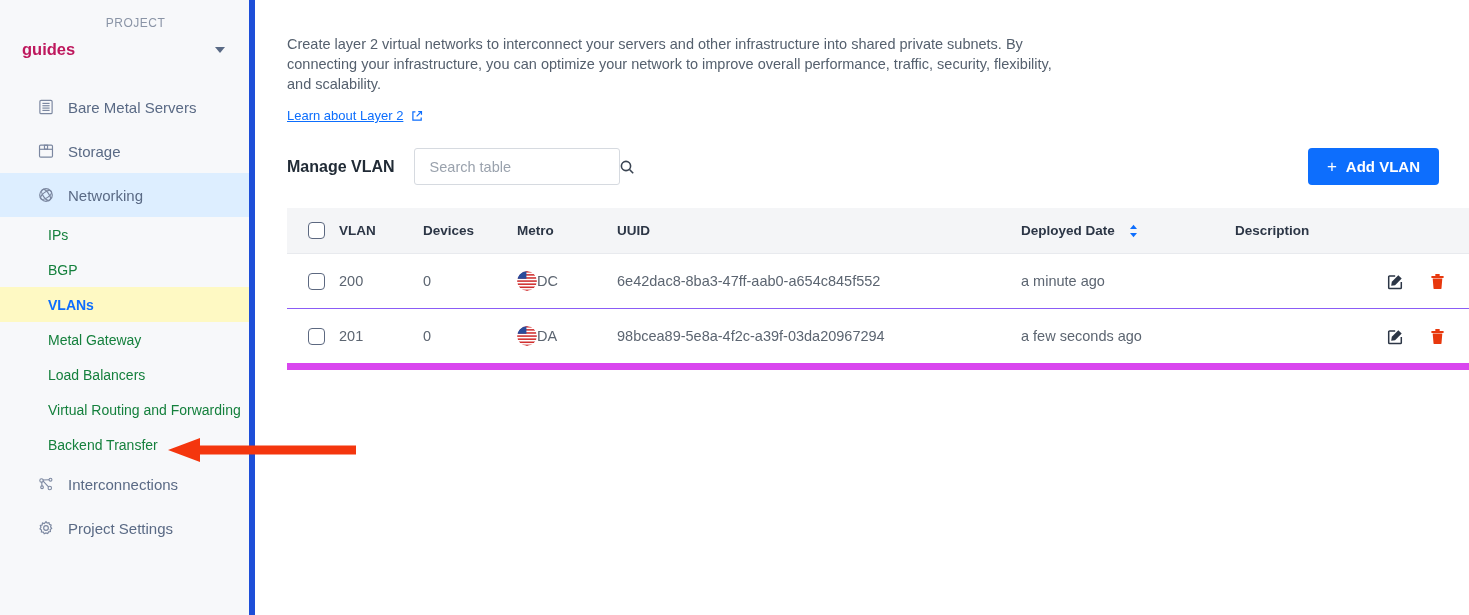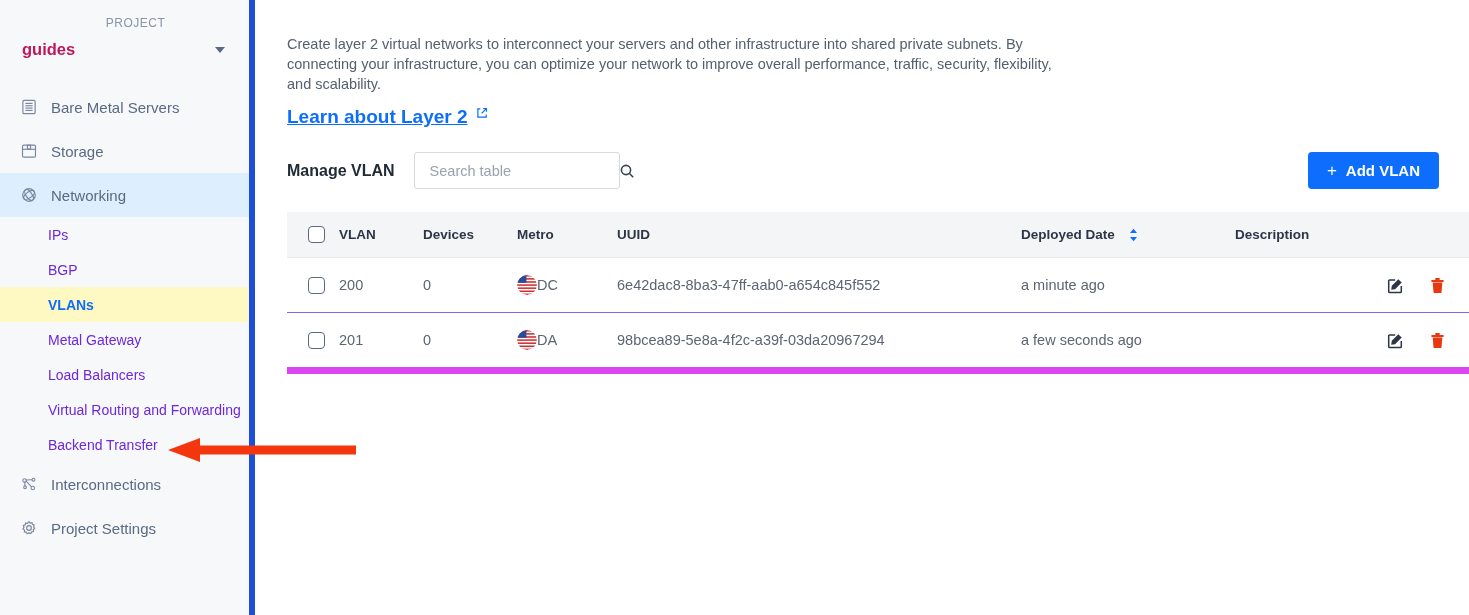--- a/index.html
+++ b/index.html
@@ -29,49 +29,49 @@
     display: flex; align-items: center; justify-content: space-between;
     padding: 10px 24px 0 22px;
   }
   .project-name { font-size: 16.5px; color: #be185d; font-weight: 700; }
   .caret { width: 0; height: 0; border-left: 5.5px solid transparent;
            border-right: 5.5px solid transparent; border-top: 6px solid #5a6a85; }
 
   .nav { margin-top: 26px; }
   .nav-item {
     display: flex; align-items: center; gap: 13px;
-    height: 44px; padding-left: 19px;
+    height: 44px; padding-left: 36px;
     font-size: 15px; color: #5a6a85; font-weight: 400;
     cursor: pointer;
   }
   .nav-item.active { background: #ddeeff; }
   .nav-icon { width: 19px; height: 19px; display: flex; align-items: center;
               justify-content: center; color: #7b87a0; flex: 0 0 19px; }
   .nav-icon svg { display: block; }
 
   .subnav-item {
     height: 35px; display: flex; align-items: center;
-    padding-left: 48px; font-size: 14px; color: #6d28d9;
+    padding-left: 48px; font-size: 14px; color: #15803d;
     cursor: pointer;
   }
   .subnav-item.active { color: #0d6efd; font-weight: 700; background: #fef9c3; }
 
   
   .main { flex: 1; position: relative; padding: 34px 30px 0 32px; background:#fff; }
   .page-title {
     font-size: 30px; font-weight: 700; color: #212b36;
     margin: 0 0 22px 0; letter-spacing: -.2px;
   }
   .page-desc {
     font-size: 14.5px; line-height: 20px; color: #55606e;
     max-width: 770px; margin: 0 0 12px 0;
   }
   .learn-link {
-    display: inline-flex; align-items: flex-start; gap: 7px;
-    font-size: 19px; font-weight: 700; color: #0d6efd;
+    display: inline-flex; align-items: flex-end; gap: 7px;
+    font-size: 13px; font-weight: 400; color: #0d6efd;
     text-decoration: underline; cursor: pointer;
   }
   .ext-icon { width: 14px; height: 14px; }
 
   .toolbar {
     display: flex; align-items: center;
     margin-top: 24px; height: 37px;
   }
   .manage-label { font-size: 16px; font-weight: 700; color: #212b36; margin-right: 19px; }
   .search-box {

